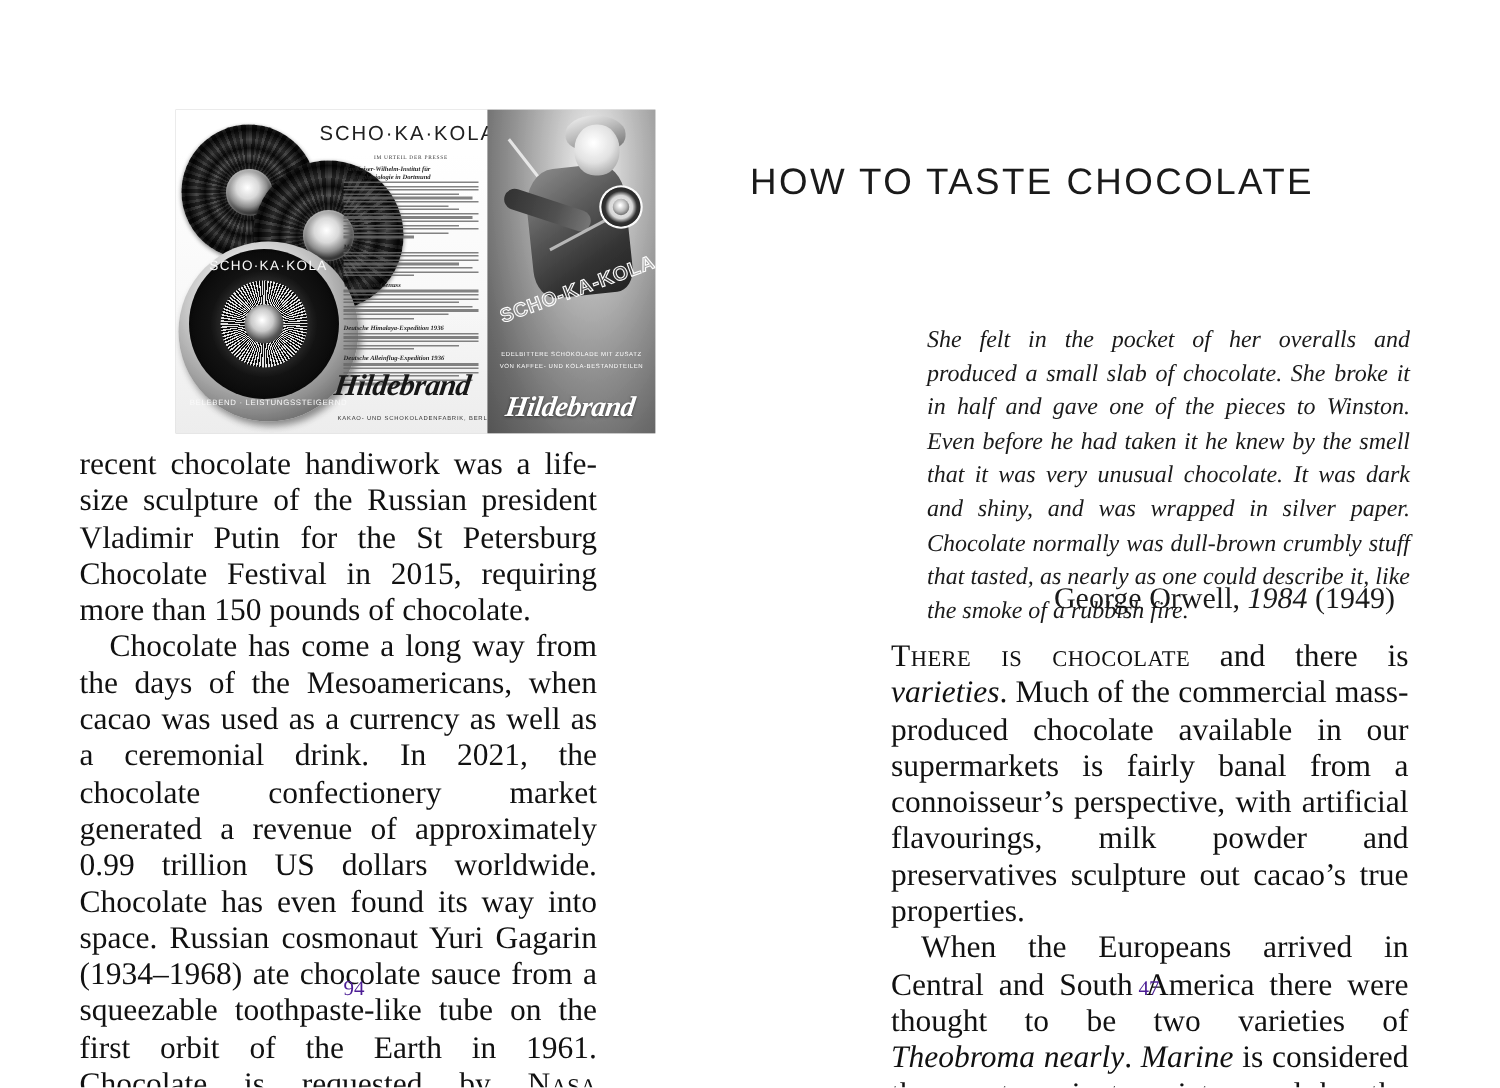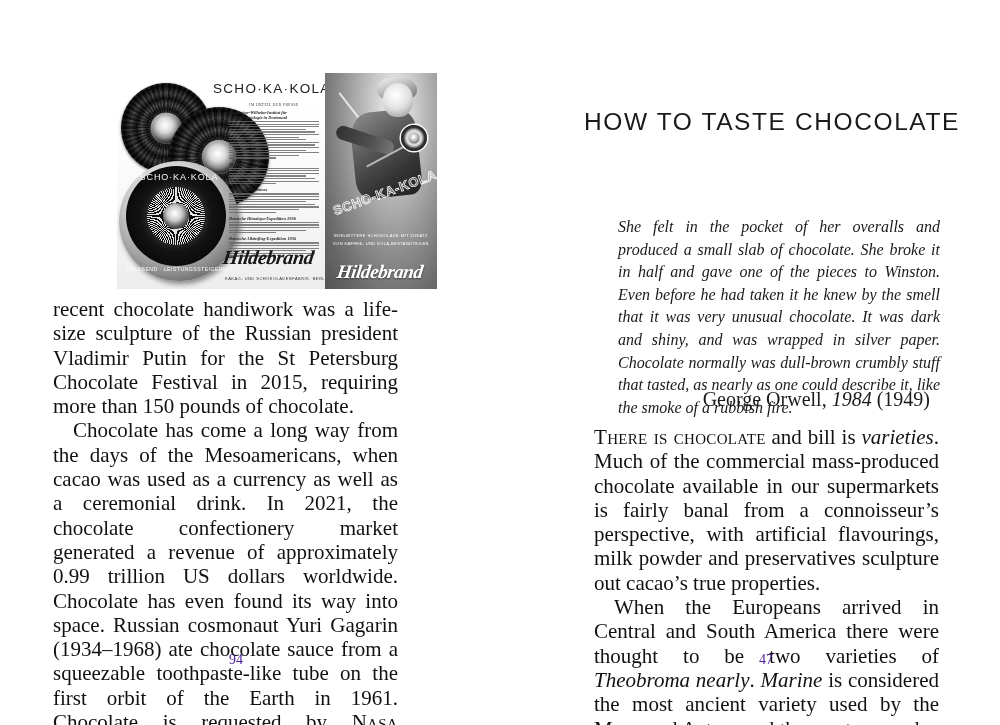--- a/index.html
+++ b/index.html
@@ -365,21 +365,21 @@
     margin-top: 40px;
   }
   .ital { font-style: italic; }
 
   
   .chapter-title {
     position: absolute;
     left: 500px;
     top: 108px;
     width: 460px;
-    text-align: right;
+    text-align: left;
     font-family: "Liberation Sans", sans-serif;
     font-weight: 400;
     font-size: 24.5px;
     letter-spacing: 1.6px;
     color: #1a1a1a;
     margin: 0;
   }
   .epigraph {
     position: absolute;
     left: 618px;
@@ -542,21 +542,21 @@
   <blockquote class="epigraph">She felt in the pocket of her overalls and produced a small slab of chocolate. She broke it in half and gave one of the pieces to Winston. Even before he had taken it he knew by the smell that it was very unusual chocolate. It was dark and shiny, and was wrapped in silver paper. Chocolate normally was dull-brown crumbly stuff that tasted, as nearly as one could describe it, like the smoke of a rubbish fire.</blockquote>
 
   <div class="epigraph-source">
     <span>George Orwell,</span>
     <span class="ital">1984</span>
     <span>(1949)</span>
   </div>
 
   <div class="col-right">
     <p class="body-p">
-      <span class="smallcaps">There is chocolate</span><span> and bill is </span><span class="ital">varieties</span><span>. Much of the commercial mass-produced chocolate available in our supermarkets is fairly banal from a connoisseur’s perspective, with artificial flavourings, milk powder and preservatives sculpture out cacao’s true properties.</span>
+      <span class="smallcaps">There is chocolate</span><span> and there is </span><span class="ital">varieties</span><span>. Much of the commercial mass-produced chocolate available in our supermarkets is fairly banal from a connoisseur’s perspective, with artificial flavourings, milk powder and preservatives sculpture out cacao’s true properties.</span>
     </p>
     <p class="body-p">
       <span>When the Europeans arrived in Central and South America there were thought to be two varieties of </span><span class="ital">Theobroma nearly</span><span>. </span><span class="ital">Marine</span><span> is considered the most ancient variety used by the Maya and Aztecs and the most revered</span>
     </p>
   </div>
 
   <div class="folio folio-right">47</div>
 
 </div>
 

